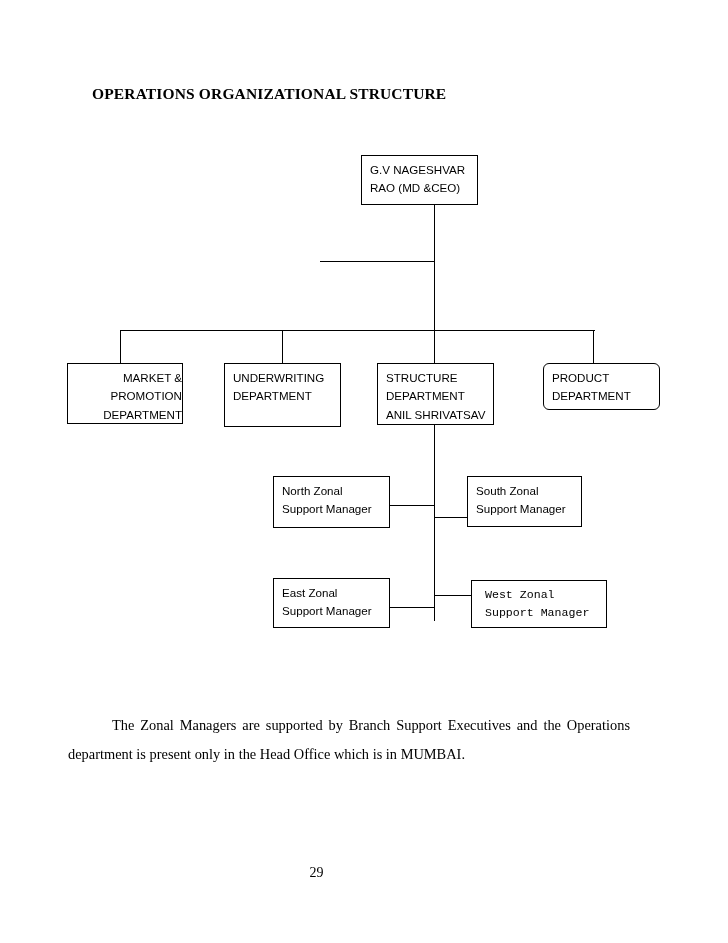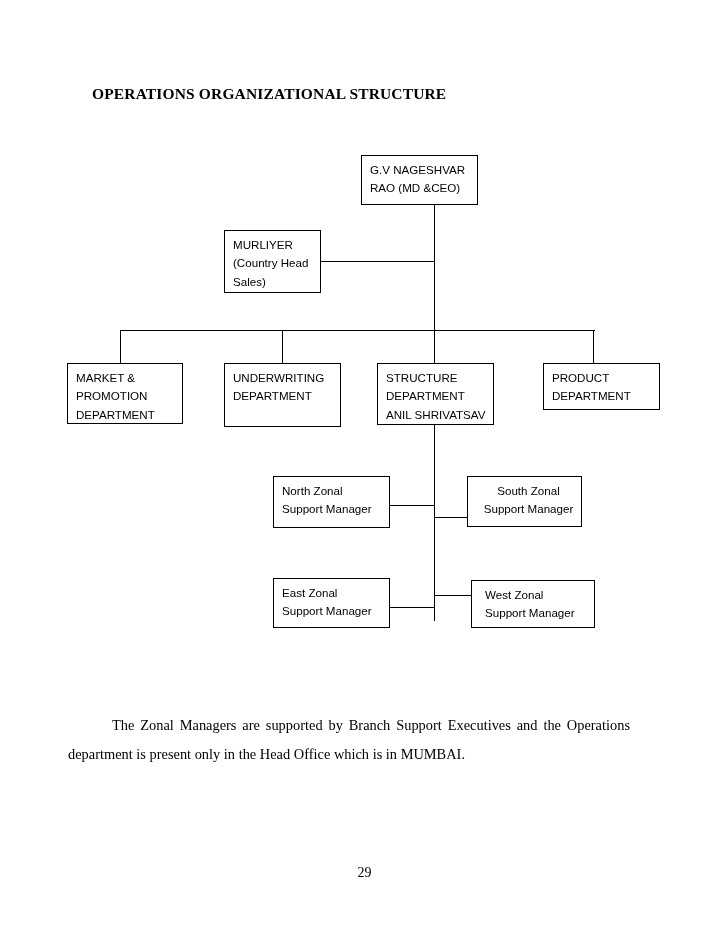--- a/index.html
+++ b/index.html
@@ -92,21 +92,20 @@
   
   .page-number {
     position: absolute;
     left: 0;
     top: 865px;
     width: 633px;
     text-align: center;
     font-family: "Liberation Serif", "DejaVu Serif", serif;
     font-size: 14px;
     color: #000000;
-    margin-left: 48px;
   }
 </style>
 </head>
 <body>
 
 <div id="page">
 
   <div class="doc-title">OPERATIONS ORGANIZATIONAL STRUCTURE</div>
 
   <div class="chart">
@@ -127,64 +126,59 @@
     <div class="ln-h" style="left:389px; top:505px; width:46px;"></div>
     <div class="ln-h" style="left:434px; top:517px; width:34px;"></div>
     <div class="ln-h" style="left:389px; top:607px; width:46px;"></div>
     <div class="ln-h" style="left:434px; top:595px; width:38px;"></div>
 
     <div class="node" style="left:361px; top:155px; width:117px; height:50px;">
       <span class="ln">G.V NAGESHVAR</span>
       <span class="ln">RAO (MD &amp;CEO)</span>
     </div>
 
-    <div class="node" style="left:224px; top:230px; width:97px; height:63px;">
-      <span class="ln">MURLIYER</span>
-      <span class="ln">(Country Head</span>
-      <span class="ln">Sales)</span>
-    </div>
 
-    <div class="node" style="left:67px; top:363px; width:116px; height:61px;">
+    <div class="node" style="left:67px; top:363px; width:116px; height:61px;text-align:right;">
       <span class="ln">MARKET &amp;</span>
       <span class="ln">PROMOTION</span>
       <span class="ln">DEPARTMENT</span>
     </div>
 
     <div class="node" style="left:224px; top:363px; width:117px; height:64px;">
       <span class="ln">UNDERWRITING</span>
       <span class="ln">DEPARTMENT</span>
     </div>
 
     <div class="node" style="left:377px; top:363px; width:117px; height:62px;">
       <span class="ln">STRUCTURE</span>
       <span class="ln">DEPARTMENT</span>
       <span class="ln">ANIL SHRIVATSAV</span>
     </div>
 
-    <div class="node" style="left:543px; top:363px; width:117px; height:47px;">
+    <div class="node" style="left:543px; top:363px; width:117px; height:47px;border-radius:6px;">
       <span class="ln">PRODUCT</span>
       <span class="ln">DEPARTMENT</span>
     </div>
 
     <div class="node" style="left:273px; top:476px; width:117px; height:52px;">
       <span class="ln">North Zonal</span>
       <span class="ln">Support Manager</span>
     </div>
 
-    <div class="node" style="left:467px; top:476px; width:115px; height:51px;text-align:center;">
+    <div class="node" style="left:467px; top:476px; width:115px; height:51px;">
       <span class="ln">South Zonal</span>
       <span class="ln">Support Manager</span>
     </div>
 
     <div class="node" style="left:273px; top:578px; width:117px; height:50px;">
       <span class="ln">East Zonal</span>
       <span class="ln">Support Manager</span>
     </div>
 
-    <div class="node" style="left:471px; top:580px; width:124px; height:48px; padding-left:13px;">
+    <div class="node" style="left:471px; top:580px; width:136px; height:48px; padding-left:13px;font-family:Liberation Mono, monospace;">
       <span class="ln">West Zonal</span>
       <span class="ln">Support Manager</span>
     </div>
 
   </div>
 
   <div class="body-para">The Zonal Managers are supported by Branch Support Executives and the Operations department is present only in the Head Office which is in MUMBAI.</div>
 
   <div class="page-number">29</div>
 

